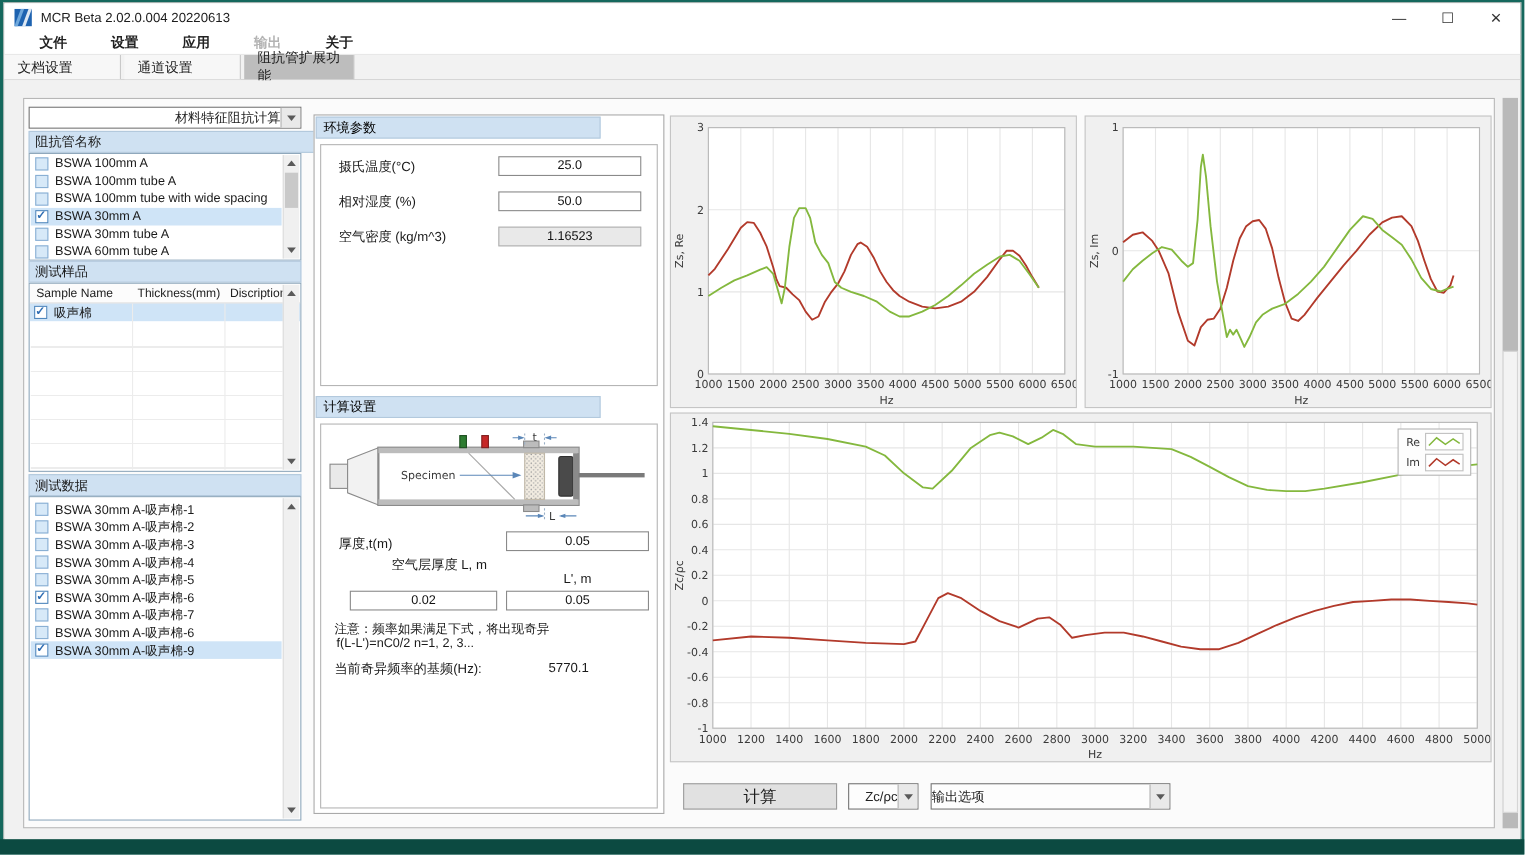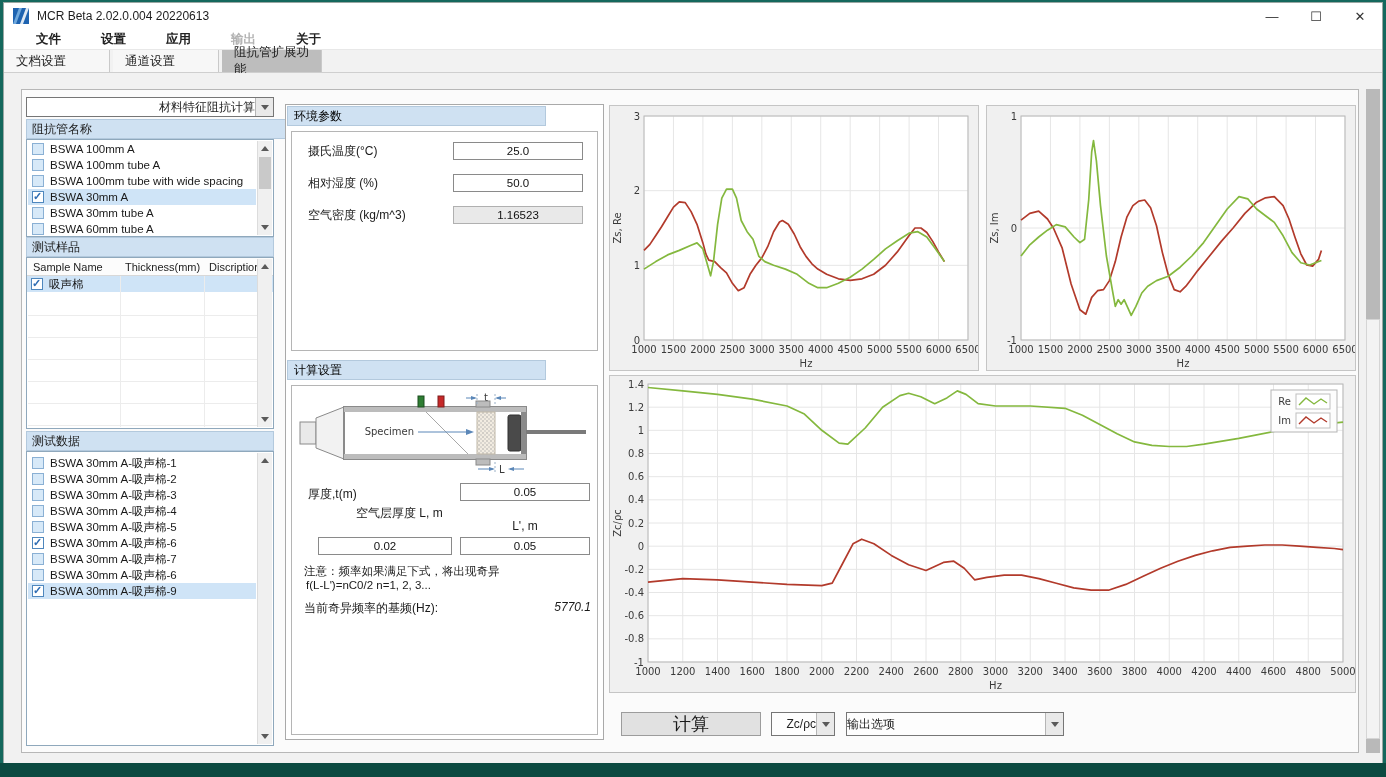--- a/index.html
+++ b/index.html
@@ -67,21 +67,21 @@
   .tb.ro { background:#e9e9e9; border-color:#b0b0b0; }
   .calc-label { position:absolute; font-size:12px; color:#1a1a1a; white-space:nowrap; }
   .note { position:absolute; font-size:11.5px; color:#1a1a1a; white-space:nowrap; }
 
   
   .chart-panel { position:absolute; background:#f0f0f0; border:1px solid #c5c5c5; }
   .chart-panel svg { display:block; }
   svg text { font-family:"DejaVu Sans",sans-serif; font-size:10px; fill:#3a3a3a; }
 
   
-  .btn { position:absolute; display:flex; align-items:center; justify-content:center; background:#e1e1e1; border:1px solid #9c9c9c; font-size:18px; color:#1a1a1a; }
+  .btn { position:absolute; display:flex; align-items:center; justify-content:center; background:#e1e1e1; border:1px solid #9c9c9c; font-size:15px; color:#1a1a1a; }
 
   
   .win-sb { position:absolute; left:1362px; top:16px; width:14px; height:664px; background:#b9b9b9; }
   .win-sb-thumb { position:absolute; left:0; top:230px; width:14px; height:420px; background:#f3f3f3; border:1px solid #d5d5d5; }
 </style>
 </head>
 <body>
 
 <div class="desktop">
   <div class="window">
@@ -304,21 +304,21 @@
 
           <span class="calc-label" style="left:16px; top:119px;margin-left:48px;">空气层厚度 L, m</span>
           <span class="calc-label" style="left:168px; top:133px; width:130px; text-align:center;">L', m</span>
           <input class="tb" style="position: absolute; left: 26px; top: 151px; width: 134px;" value="0.02">
           <input class="tb" style="position: absolute; left: 168px; top: 151px;" value="0.05">
 
           <span class="note" style="left:12px; top:178px;">注意：频率如果满足下式，将出现奇异</span>
           <span class="note" style="left:14px; top:193px;">f(L-L')=nC0/2  n=1, 2, 3...</span>
 
           <span class="calc-label" style="left:12px; top:214px;">当前奇异频率的基频(Hz):</span>
-          <span class="calc-label" style="left:209px; top:214px; width:90px; text-align:right;font-style:italic;">5770.1</span>
+          <span class="calc-label" style="left:180px; top:214px; width:90px; text-align:center;">5770.1</span>
         </div>
       </div>
 
       <div class="chart-panel" style="left:605px; top:32px; width:370px; height:266px;">
         <svg width="368" height="264">
             <rect x="34" y="10" width="324" height="224" fill="#ffffff"></rect>
             <line x1="34" y1="10" x2="34" y2="234" stroke="#e6e6e6"></line>
             <line x1="63.45454545454545" y1="10" x2="63.45454545454545" y2="234" stroke="#e6e6e6"></line>
             <line x1="92.9090909090909" y1="10" x2="92.9090909090909" y2="234" stroke="#e6e6e6"></line>
             <line x1="122.36363636363636" y1="10" x2="122.36363636363636" y2="234" stroke="#e6e6e6"></line>

